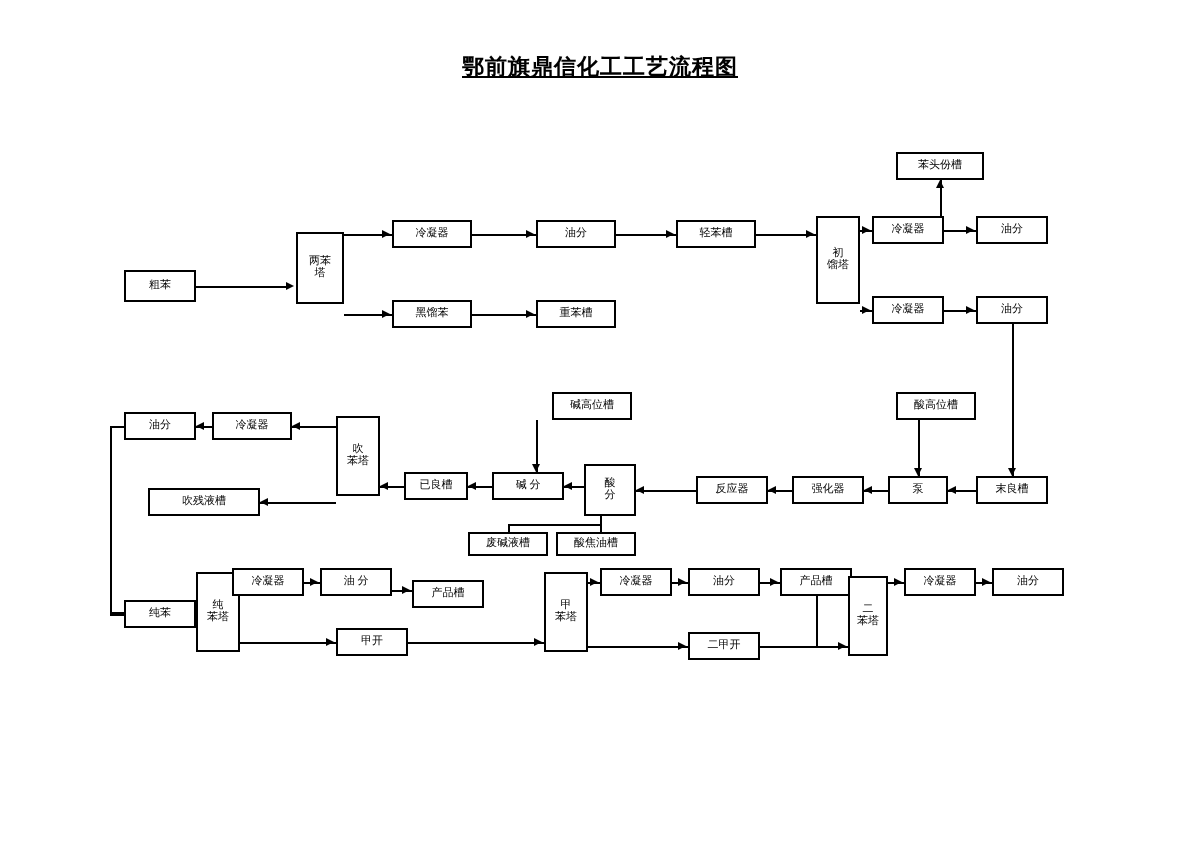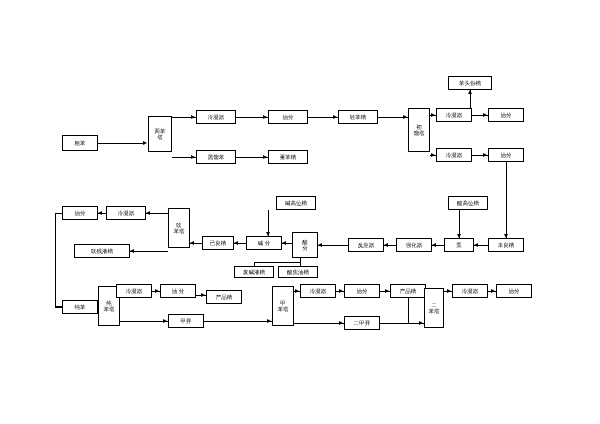--- a/index.html
+++ b/index.html
@@ -77,20 +77,21 @@
     border-left: 2.5px solid transparent;
     border-right: 2.5px solid transparent;
     border-bottom: 4px solid #000;
   }
 </style>
 </head>
 <body>
 
 <div id="page">
 
+  <div id="title">鄂前旗鼎信化工工艺流程图</div>
 
   <div class="line h" style="left:98px; top:143px; width:46px;"></div>
   <div class="arrow right" style="left:143px; top:140.5px;"></div>
 
   <div class="line h" style="left:172px; top:117px; width:24px;"></div>
   <div class="line v" style="left:178px; top:117px; height:0px;"></div>
   <div class="arrow right" style="left:191px; top:114.5px;"></div>
 
   <div class="line h" style="left:236px; top:117px; width:32px;"></div>
   <div class="arrow right" style="left:263px; top:114.5px;"></div>

